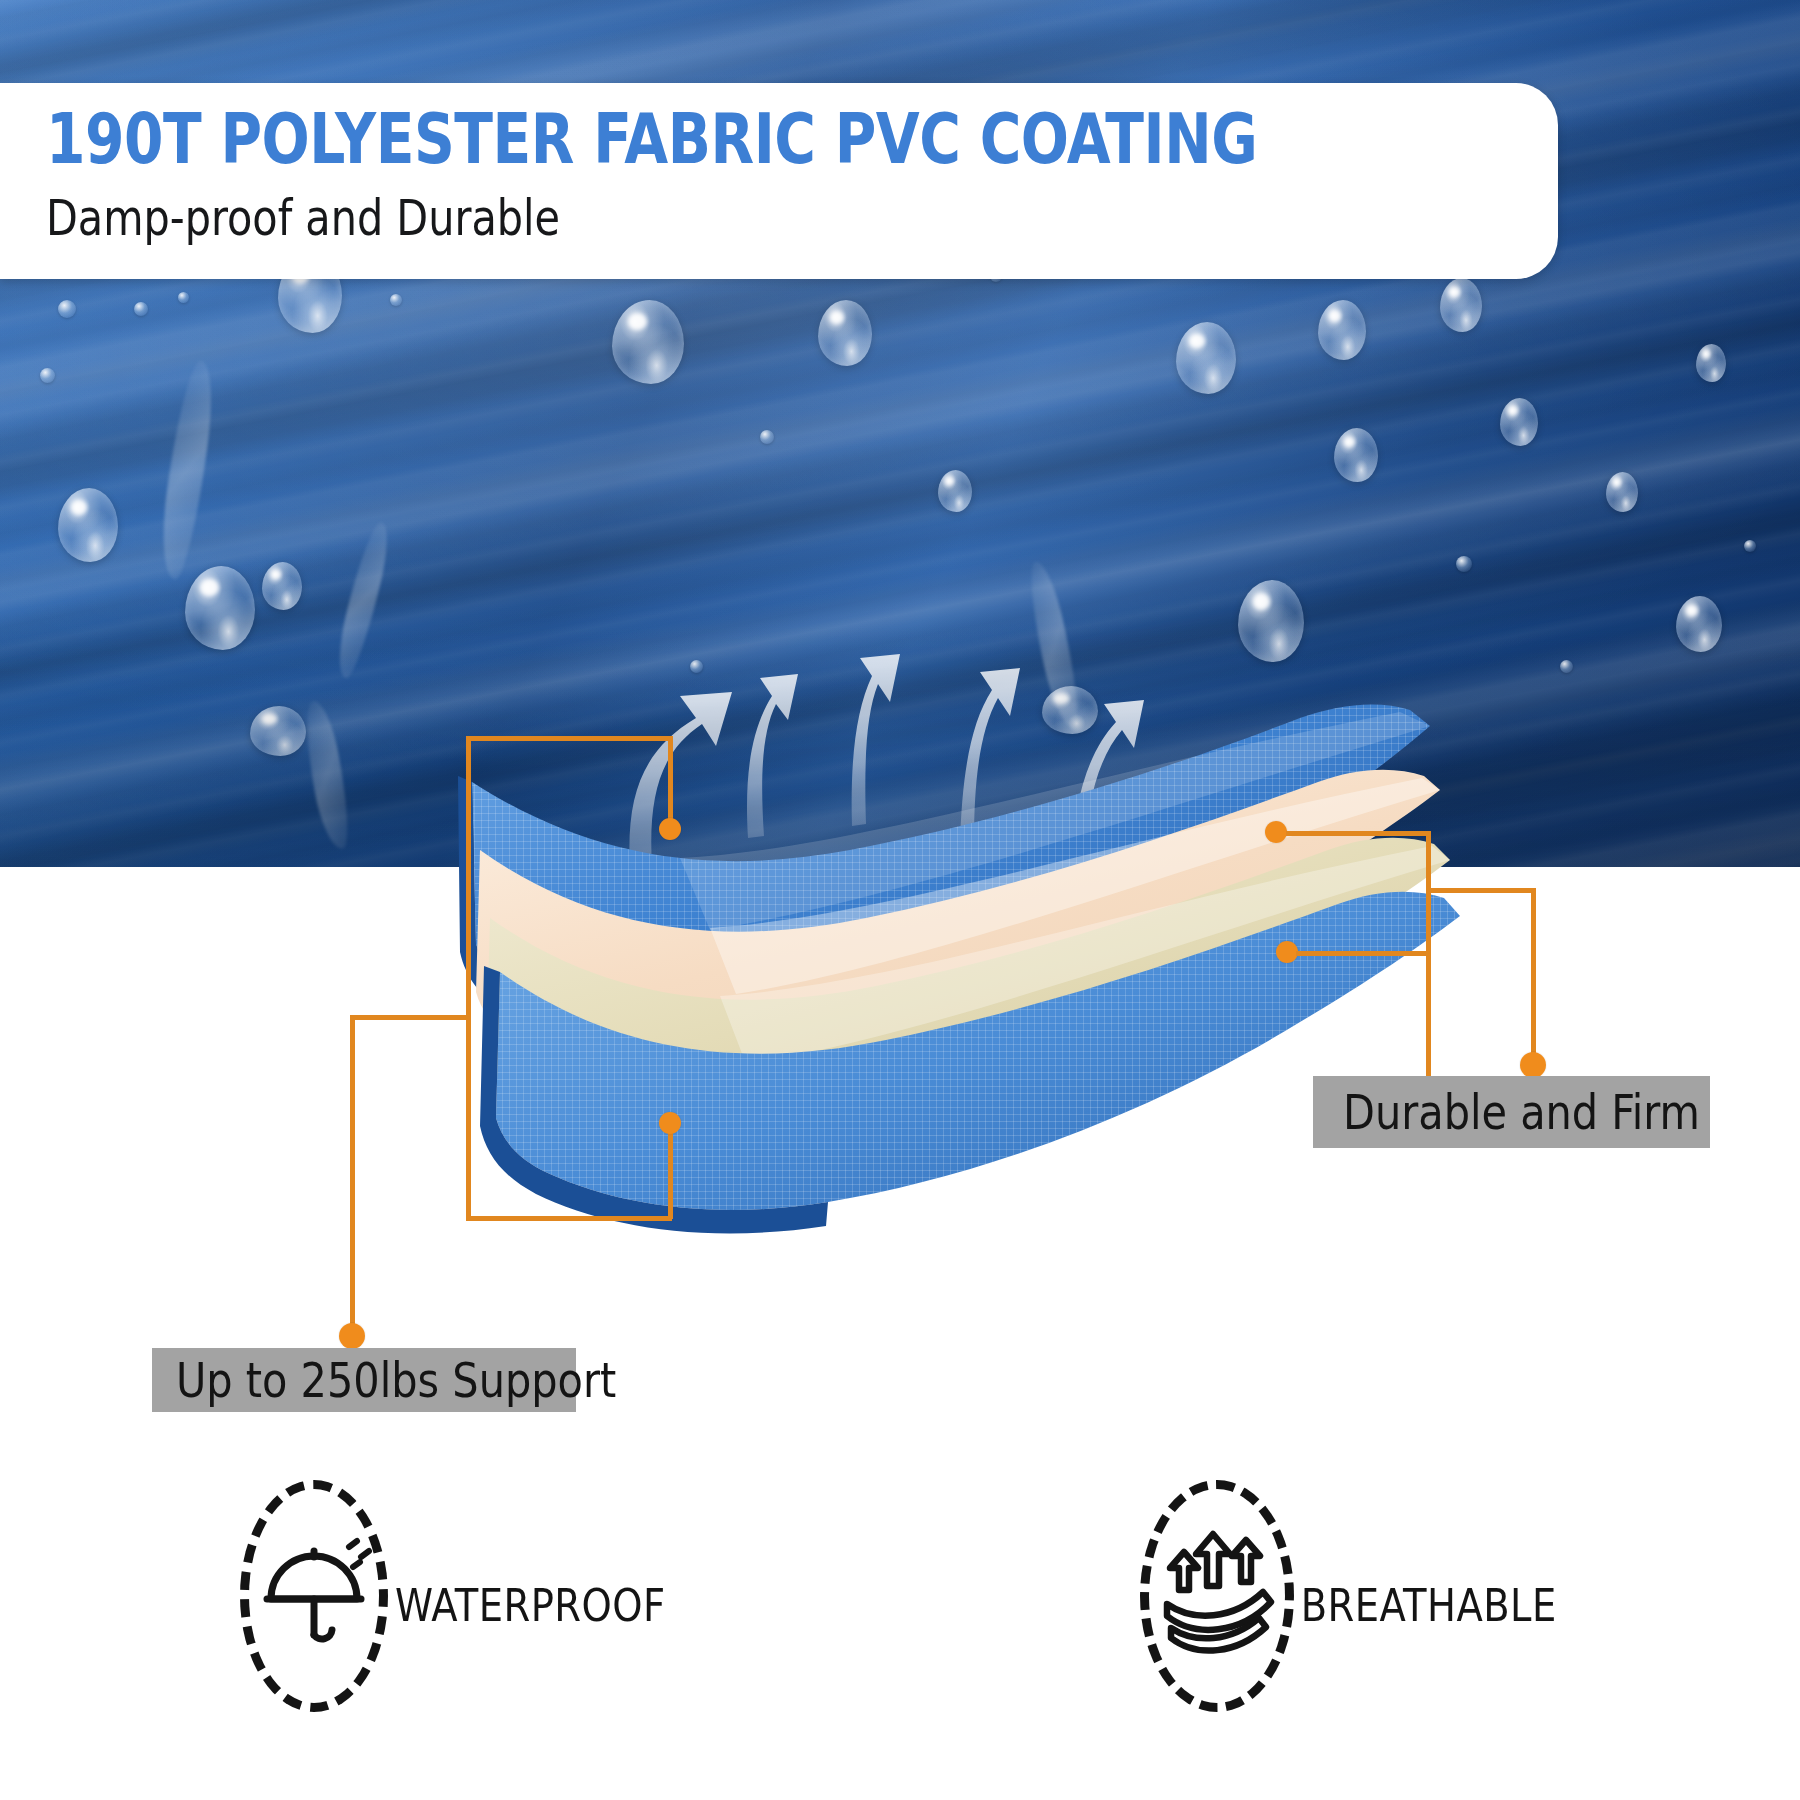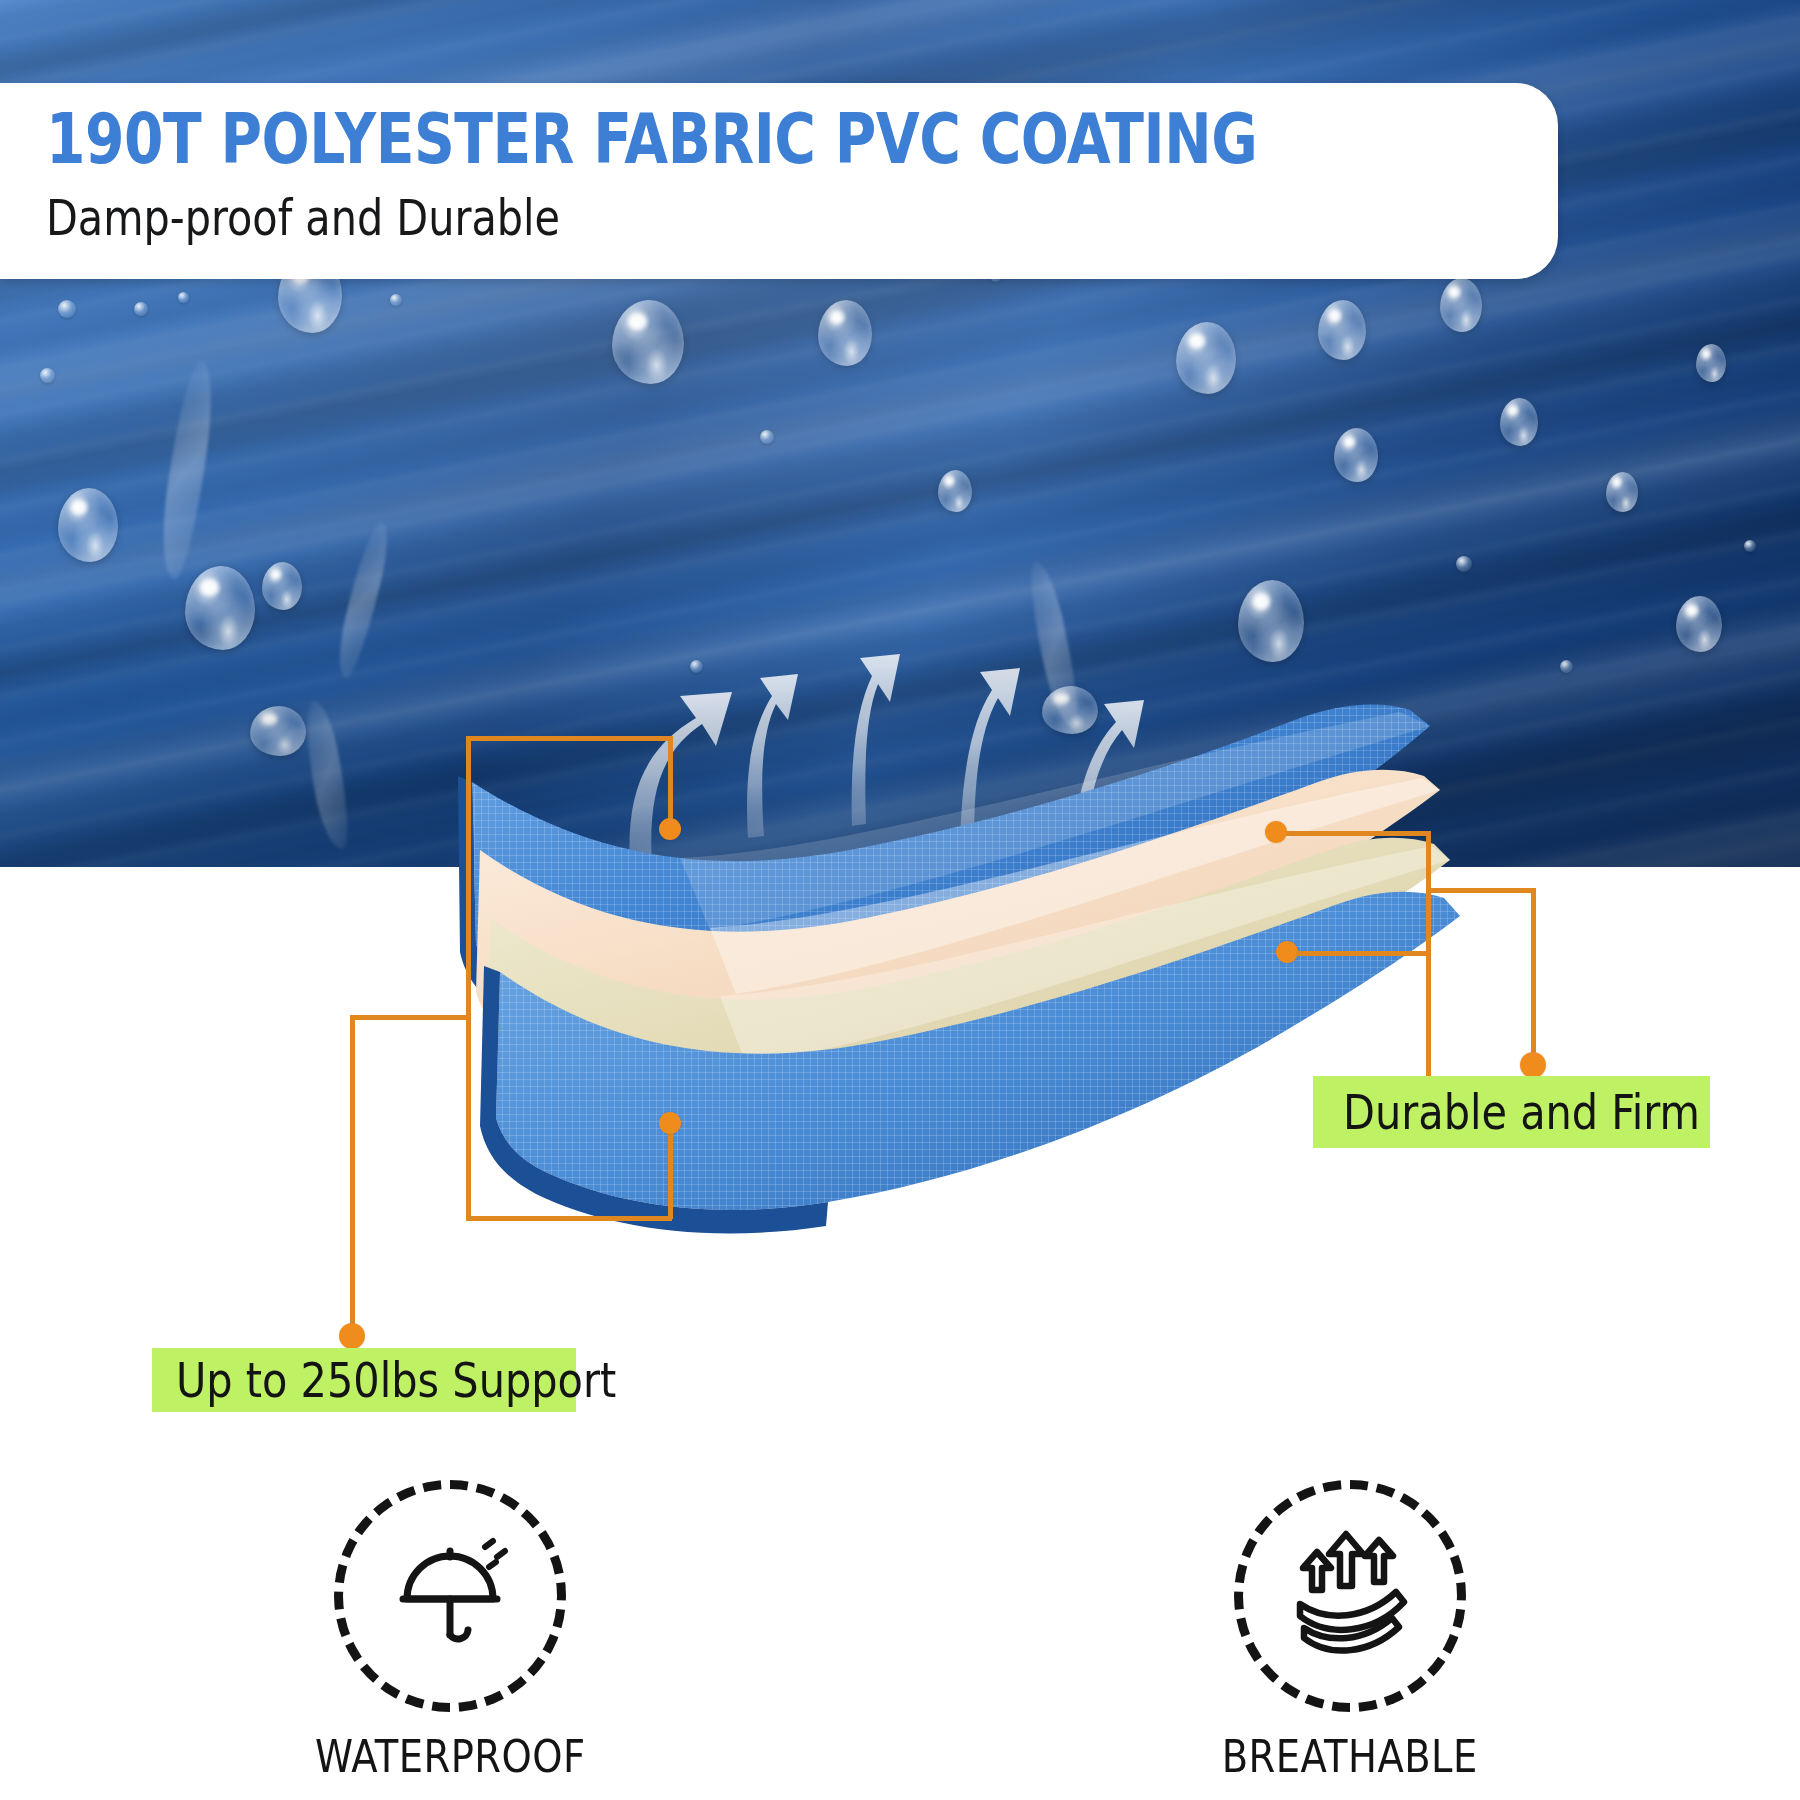--- a/index.html
+++ b/index.html
@@ -77,28 +77,28 @@
 
   
   .ln{position:absolute;background:#e1871f;}
   .lnv{width:5px;}
   .lnh{height:5px;}
   .dot{position:absolute;width:26px;height:26px;border-radius:50%;
        background:#f08c1c;box-shadow:0 0 0 1px rgba(0,0,0,.04);}
   .dot-s{width:22px;height:22px;}
 
   
-  .calloutbox{position:absolute;background:#bef264;display:flex;align-items:center;}
+  .calloutbox{position:absolute;background:#a3a3a3;display:flex;align-items:center;}
   .calloutbox span{font-family:"Liberation Sans Narrow","DejaVu Sans Condensed","Liberation Sans",sans-serif;
        font-size:48px;color:#141414;white-space:nowrap;transform:scaleX(.96);transform-origin:left center;}
 
   
   .features{position:absolute;left:0;top:1480px;width:1800px;height:320px;
             display:flex;justify-content:space-around;align-items:flex-start;}
-  .feature{width:420px;display:flex;flex-direction:column;align-items:center;}
+  .feature{width:420px;display:flex;flex-direction:row;align-items:center;}
   .fcircle{width:214px;height:214px;border-radius:50%;
            border:9px dashed #141414;display:flex;align-items:center;justify-content:center;}
   .flabel{margin-top:18px;
            font-family:"Liberation Sans Narrow","DejaVu Sans Condensed","Liberation Sans",sans-serif;
            font-size:45px;letter-spacing:.5px;color:#141414;white-space:nowrap;transform:scaleX(.95);}
 </style>
 </head>
 <body>
 
 <div id="stage">

